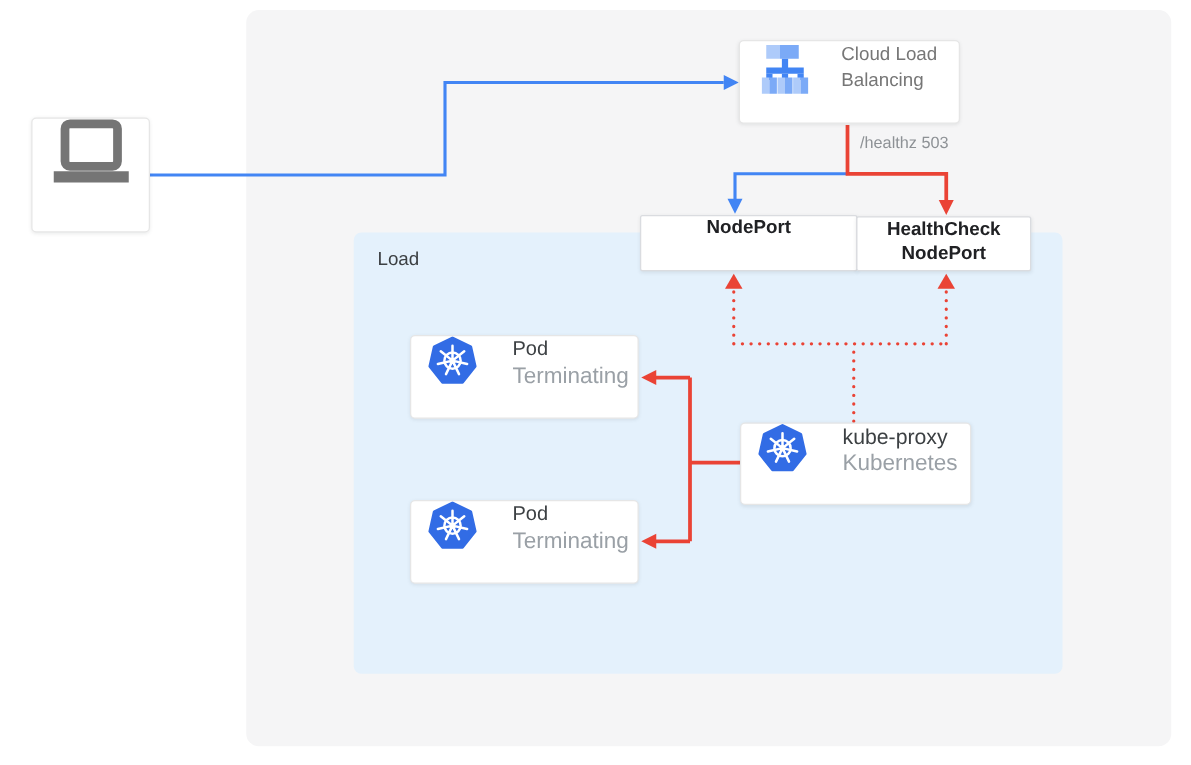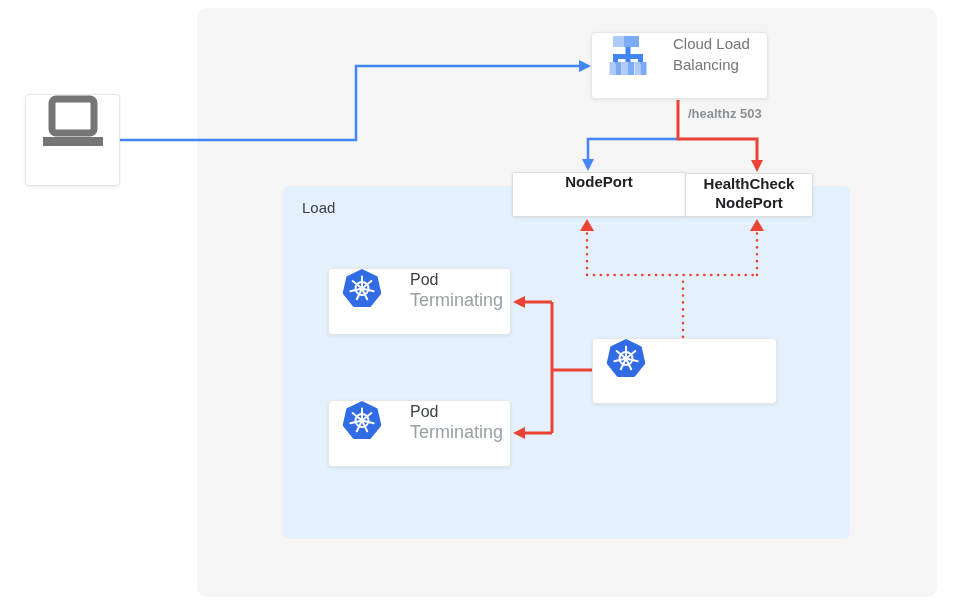--- a/index.html
+++ b/index.html
@@ -21,30 +21,30 @@
   .nodes-label{position:absolute;left:302px;top:199px;font-size:15px;color:var(--text-dark);z-index:3}
   .wires{position:absolute;left:0;top:0;width:953px;height:612px;z-index:4;pointer-events:none}
   .node{position:absolute;background:#fff;border:1px solid var(--box-border);border-radius:4px;
         box-shadow:0 1px 3px rgba(60,64,67,.10);z-index:5;display:flex;align-items:flex-start}
   .laptop-node{left:25px;top:94px;width:95px;height:92px;justify-content:center}
   .clb-node{left:591px;top:32px;width:177px;height:67px;padding-left:14px;gap:23px}
   .clb-label{width:86px;font-size:15px;line-height:21px;color:var(--clb-text)}
   .port-node{border:1px solid var(--np-border);border-radius:2px;justify-content:center;
              font-weight:bold;font-size:15px;color:var(--text-black);text-align:center}
   .nodeport-node{left:512px;top:172px;width:174px;height:45px}
-  .hc-node{left:685px;top:173px;width:128px;height:44px;line-height:19px}
+  .hc-node{left:685px;top:173px;width:140px;height:44px;line-height:19px}
   .hc-node span{display:inline-block;width:112px}
   .entity{padding-left:13px;gap:28px}
   .pod1-node{left:328px;top:268px;width:183px;height:67px}
   .pod2-node{left:328px;top:400px;width:183px;height:67px}
   .kproxy-node{left:592px;top:338px;width:185px;height:66px}
   .entity .title{font-size:16px;color:var(--text-dark);line-height:21px}
   .kproxy-node .title{font-size:17px}
   .entity .subtitle{font-size:18px;color:var(--text-gray);line-height:20px}
-  .healthz-label{position:absolute;left:688px;top:106px;font-size:13px;font-weight:bold;
+  .healthz-label{position:absolute;left:688px;top:106px;font-size:13px;font-weight:normal;
                  color:var(--label-gray);z-index:5}
 </style>
 </head>
 <body>
 
 <div class="stage">
 
   <div class="canvas"></div>
   <div class="nodes-panel"></div>
   <div class="nodes-label">Load</div>
@@ -131,15 +131,19 @@
     </div>
   </div>
 
   <div class="node entity kproxy-node">
     <svg width="40" height="40" viewBox="0 0 40 40">
       <polygon points="20,1.5 34.5,8.5 38,24.1 28,36.7 12,36.7 2,24.1 5.5,8.5" fill="var(--k8s-blue)" stroke="var(--k8s-blue)" stroke-width="2.5" stroke-linejoin="round"></polygon>
       <circle cx="20" cy="19.5" r="6.5" fill="none" stroke="#fff" stroke-width="2"></circle>
       <path d="M20,19.5 L20,7.5 M20,19.5 L29.4,12 M20,19.5 L31.7,22.2 M20,19.5 L25.2,30.3 M20,19.5 L14.8,30.3 M20,19.5 L8.3,22.2 M20,19.5 L10.6,12" stroke="#fff" stroke-width="2" stroke-linecap="round"></path>
       <circle cx="20" cy="19.5" r="2.4" fill="#fff"></circle>
     </svg>
+    <div>
+      <div class="title">kube-proxy</div>
+      <div class="subtitle">Kubernetes</div>
+    </div>
   </div>
 
 </div>
 
 </body></html>

